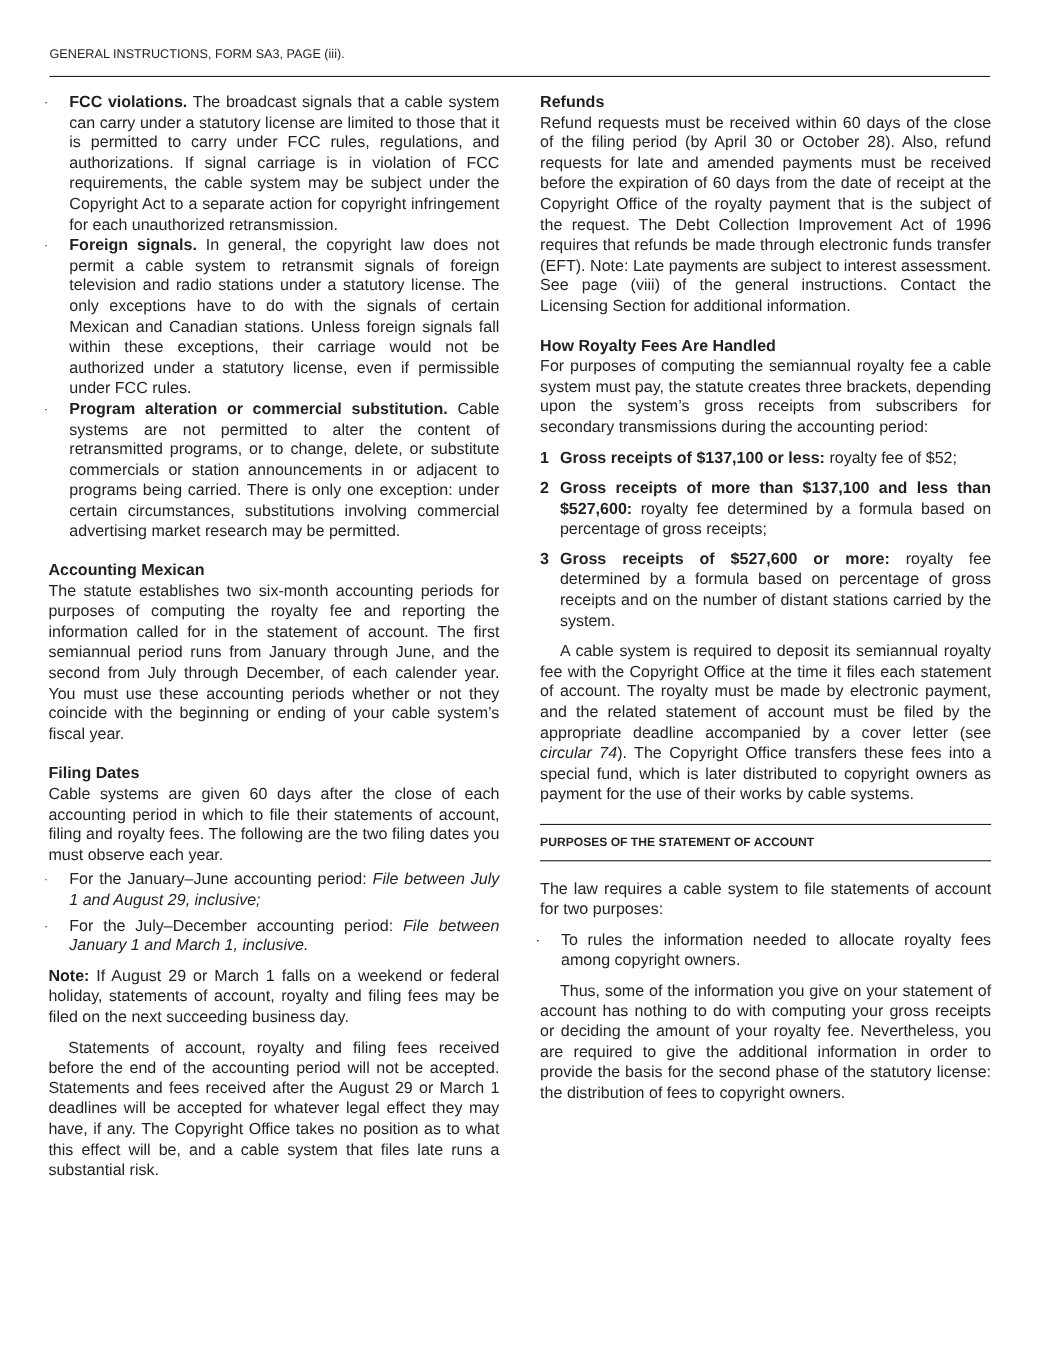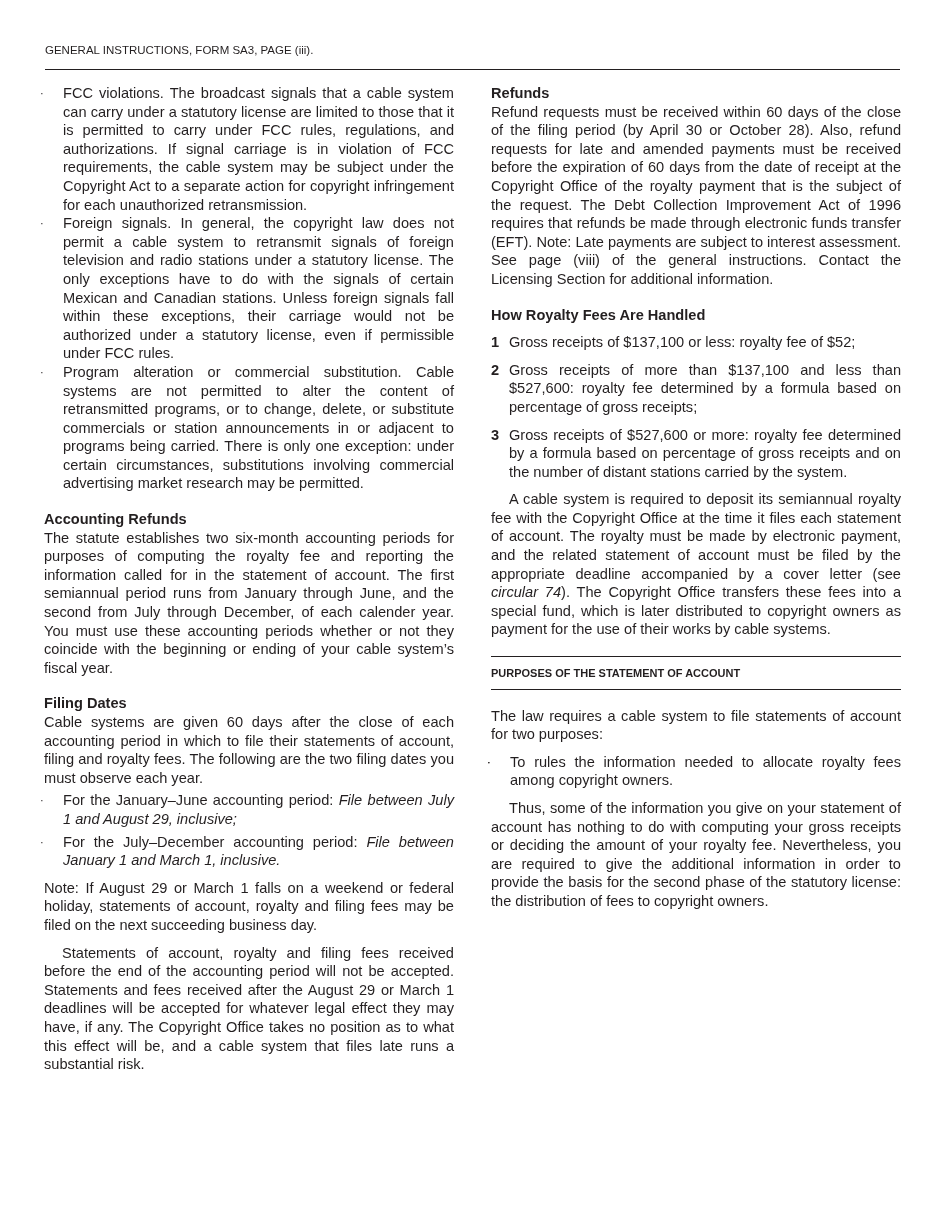--- a/index.html
+++ b/index.html
@@ -21,21 +21,21 @@
   p { margin: 0; text-align: justify; }
   .h { font-weight: bold; margin: 0; font-size: 14.6px; line-height: 18.6px; }
   .indent { text-indent: 18px; }
   .cont { padding-left: 19px; }
   .bullet-item { position: relative; padding-left: 19px; text-align: justify; }
   .bullet-item .dot {
     position: absolute; left: -4px; top: 0; font-size: 11px; line-height: 18.6px;
   }
   .num-item { position: relative; padding-left: 18px; text-align: justify; }
   .num-item .num { position: absolute; left: 0; top: 0; font-weight: bold; }
-  b { font-weight: normal; }
+  b { font-weight: bold; }
   i { font-style: italic; }
   .sp6 { height: 4px; }
   .sp10 { height: 9px; }
   .sp14 { height: 17px; }
   .section-box {
     border-top: 1.3px solid #231f20; border-bottom: 1.3px solid #231f20;
     padding: 7px 0 6px 0; margin: 0; width: 410px;
   }
   .section-title { font-weight: bold; font-size: 11px; line-height: 18.6px; }
 </style>
@@ -54,21 +54,21 @@
   <div class="bullet-item">
     <span class="dot">·</span>
     <b>Foreign signals.</b><span> In general, the copyright law does not permit a cable system to retransmit signals of foreign television and radio stations under a statutory license. The only exceptions have to do with the signals of certain Mexican and Canadian stations. Unless foreign signals fall within these exceptions, their carriage would not be authorized under a statutory license, even if permissible under FCC rules.</span>
   </div>
   <div class="bullet-item">
     <span class="dot">·</span>
     <b>Program alteration or commercial substitution.</b><span> Cable systems are not permitted to alter the content of retransmitted programs, or to change, delete, or substitute commercials or station announcements in or adjacent to programs being carried. There is only one exception: under certain circumstances, substitutions involving commercial advertising market research may be permitted.</span>
   </div>
 
   <div class="sp14"></div>
-  <div class="h">Accounting Refunds</div>
+  <div class="h">Accounting Mexican</div>
   <p>The statute establishes two six-month accounting periods for purposes of computing the royalty fee and reporting the information called for in the statement of account. The first semiannual period runs from January through June, and the second from July through December, of each calender year. You must use these accounting periods whether or not they coincide with the beginning or ending of your cable system’s fiscal year.</p>
 
   <div class="sp14"></div>
   <div class="h">Filing Dates</div>
   <p>Cable systems are given 60 days after the close of each accounting period in which to file their statements of account, filing and royalty fees. The following are the two filing dates you must observe each year.</p>
 
   <div class="sp6"></div>
   <div class="bullet-item">
     <span class="dot">·</span>
     <span>For the January–June accounting period: </span><i>File between July 1 and August 29, inclusive;</i>
@@ -85,20 +85,21 @@
   <div class="sp10"></div>
   <p class="indent">Statements of account, royalty and filing fees received before the end of the accounting period will not be accepted. Statements and fees received after the August 29 or March 1 deadlines will be accepted for whatever legal effect they may have, if any. The Copyright Office takes no position as to what this effect will be, and a cable system that files late runs a substantial risk.</p>
 </div>
 
 <div class="col col-right">
   <div class="h">Refunds</div>
   <p>Refund requests must be received within 60 days of the close of the filing period (by April 30 or October 28). Also, refund requests for late and amended payments must be received before the expiration of 60 days from the date of receipt at the Copyright Office of the royalty payment that is the subject of the request. The Debt Collection Improvement Act of 1996 requires that refunds be made through electronic funds transfer (EFT). Note: Late payments are subject to interest assessment. See page (viii) of the general instructions. Contact the Licensing Section for additional information.</p>
 
   <div class="sp14"></div>
   <div class="h">How Royalty Fees Are Handled</div>
+  <p>For purposes of computing the semiannual royalty fee a cable system must pay, the statute creates three brackets, depending upon the system’s gross receipts from subscribers for secondary transmissions during the accounting period:</p>
 
   <div class="sp10"></div>
   <div class="num-item">
     <span class="num">1</span>
     <b>Gross receipts of $137,100 or less:</b><span> royalty fee of $52;</span>
   </div>
   <div class="sp10"></div>
   <div class="num-item">
     <span class="num">2</span>
     <b>Gross receipts of more than $137,100 and less than $527,600:</b><span> royalty fee determined by a formula based on percentage of gross receipts;</span>

